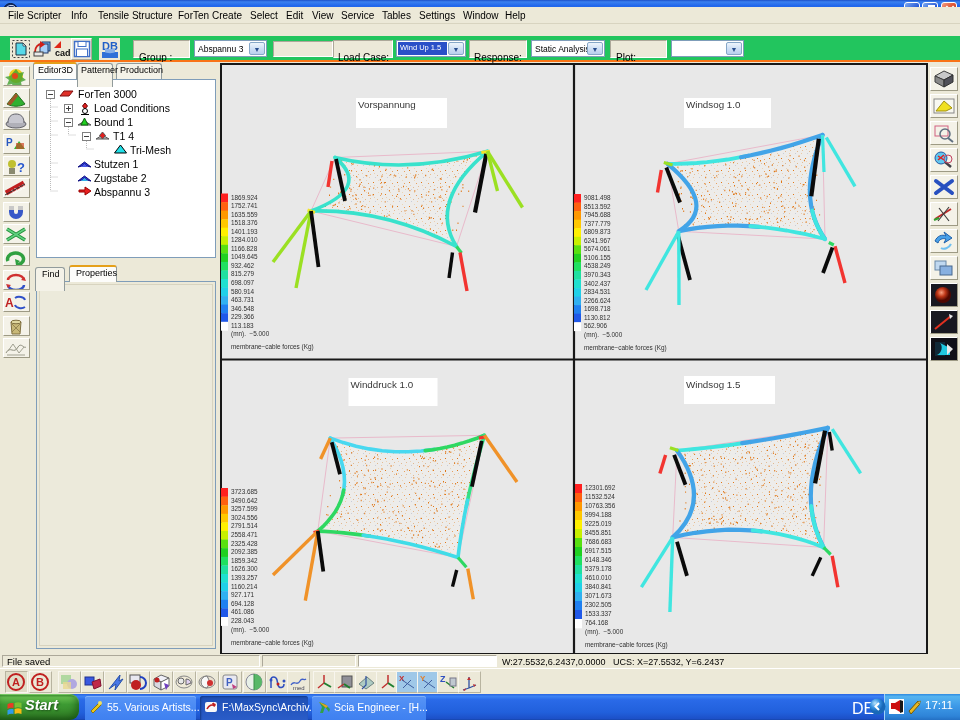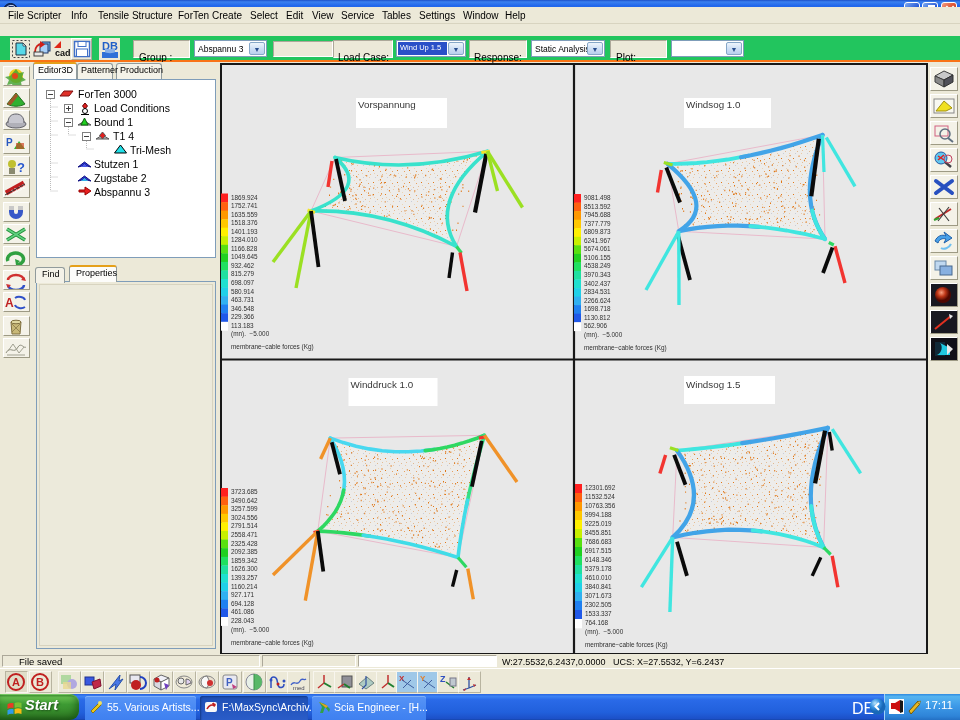--- a/index.html
+++ b/index.html
@@ -11,21 +11,21 @@
 #toolbar{left:0;top:36px;width:960px;height:26px;background:#22c55e;border-bottom:2px solid #f97316}
 .tbico{position:absolute;top:2px;width:21px;height:22px;background:#ece9d8;border:1px solid #ece9d8}
 .lbl{position:absolute;top:4px;height:18px;font-size:11px;color:#000;padding-top:10px}
 .etch{border:1px solid;border-color:#aca899 #fff #fff #aca899;background:#ece9d8}
 .combo{position:absolute;top:4px;height:17px;background:#fff;border:1px solid #7f9db9;font-size:8.5px;color:#000}
 .combo .tx{position:absolute;left:3px;top:3px;font-size:8.5px;white-space:nowrap;overflow:hidden}
 .combo .ar{position:absolute;right:1px;top:1px;width:16px;height:13px;background:linear-gradient(180deg,#eef5fc,#cfe0f5 50%,#b8d0ee);border:1px solid #86a7c8;border-radius:2px;color:#2a4f8f;font-size:7px;text-align:center;line-height:13px}
 #leftstrip{left:0;top:62px;width:32px;height:592px;background:#ece9d8}
 .lsbtn{position:absolute;left:3px;width:27px;height:20px;background:#f4f2e8;border:1px solid;border-color:#fff #9d9a84 #9d9a84 #fff}
 #leftpanel{left:32px;top:62px;width:188px;height:592px;background:#ece9d8}
-.tab{position:absolute;font-size:9px;background:#f4f2e8;border:1px solid #919b9c;border-bottom:none;border-radius:3px 3px 0 0;padding:1px 6px 0 6px;height:16px;color:#000}
+.tab{position:absolute;font-size:9px;background:#f4f2e8;border:1px solid #919b9c;border-bottom:none;border-radius:3px 3px 0 0;padding:1px 6px 0 6px;height:24px;color:#000}
 .tab.act{background:#fcfcfa;border-top:2px solid #e5a01a;z-index:3;height:17px}
 #treebox{position:absolute;left:4px;top:17px;width:180px;height:179px;background:#fff;border:1px solid #7f9db9;font-size:10.5px;color:#000}
 .ti{position:absolute;white-space:nowrap}
 #propbox{position:absolute;left:4px;top:219px;width:180px;height:368px;background:#ece9d8;border:1px solid #7f9db9}
 #propbox .inner{position:absolute;left:2px;top:2px;right:2px;bottom:2px;background:#eceadb;border:1px solid #d8d4c0}
 #rightstrip{left:928px;top:62px;width:32px;height:592px;background:#ece9d8}
 .rsbtn{position:absolute;left:2px;width:28px;height:24px;background:#f4f2e8;border:1px solid;border-color:#fff #9d9a84 #9d9a84 #fff}
 #statusbar{left:0;top:654px;width:960px;height:14px;background:#ece9d8;font-size:9.5px;color:#000}
 .sunk{position:absolute;top:1px;height:12px;border:1px solid;border-color:#aca899 #fff #fff #aca899}
 #botbar{left:0;top:668px;width:960px;height:26px;background:#ece9d8;border-top:1px solid #fff}
@@ -564,21 +564,21 @@
         <path d="M18 3l4 2-3 3z" fill="#e8e8e8"></path>
       </svg></div>
     <div class="rsbtn" style="top:275px;background:#282830"><svg width="26" height="22" viewBox="0 0 26 22">
         <rect width="26" height="22" fill="#101018"></rect>
         <path d="M4 4h10v14H4z" fill="#102838"></path>
         <path d="M6 17c5-2 6-9 3-12l10 5v7z" fill="#20c8e0"></path>
         <path d="M16 6l6 5-6 6z" fill="#e8e8e8"></path>
       </svg></div>
   </div>
 <div class="abs" id="statusbar">
-    <div class="sunk" style="left:2px;width:258px;padding:0 16px;font-size:9.5px;background:#ece9d8">File saved</div>
+    <div class="sunk" style="left:2px;width:258px;padding:0 4px;font-size:9.5px;background:#ece9d8">File saved</div>
     <div class="sunk" style="left:262px;width:94px;background:#ece9d8"></div>
     <div class="sunk" style="left:358px;width:139px;background:#fff"></div>
     <span class="abs" style="left:502px;top:3px;font-size:9px">W:27.5532,6.2437,0.0000&nbsp;&nbsp;&nbsp;UCS: X=27.5532, Y=6.2437</span>
   </div>
 <div class="abs" id="botbar">
     <div class="bbtn" style="left:5px;border-color:#b8b4a0 #f8f6ee #f8f6ee #b8b4a0;background:#e0ddc8"><svg width="21" height="20" viewBox="0 0 21 20">
         <circle cx="10" cy="10" r="8" fill="none" stroke="#c02020" stroke-width="2"></circle>
         <text x="6" y="14" font-size="11" font-weight="bold" fill="#c02020" font-family="Liberation Sans">A</text>
       </svg></div>
     <div class="bbtn" style="left:29px"><svg width="21" height="20" viewBox="0 0 21 20">

